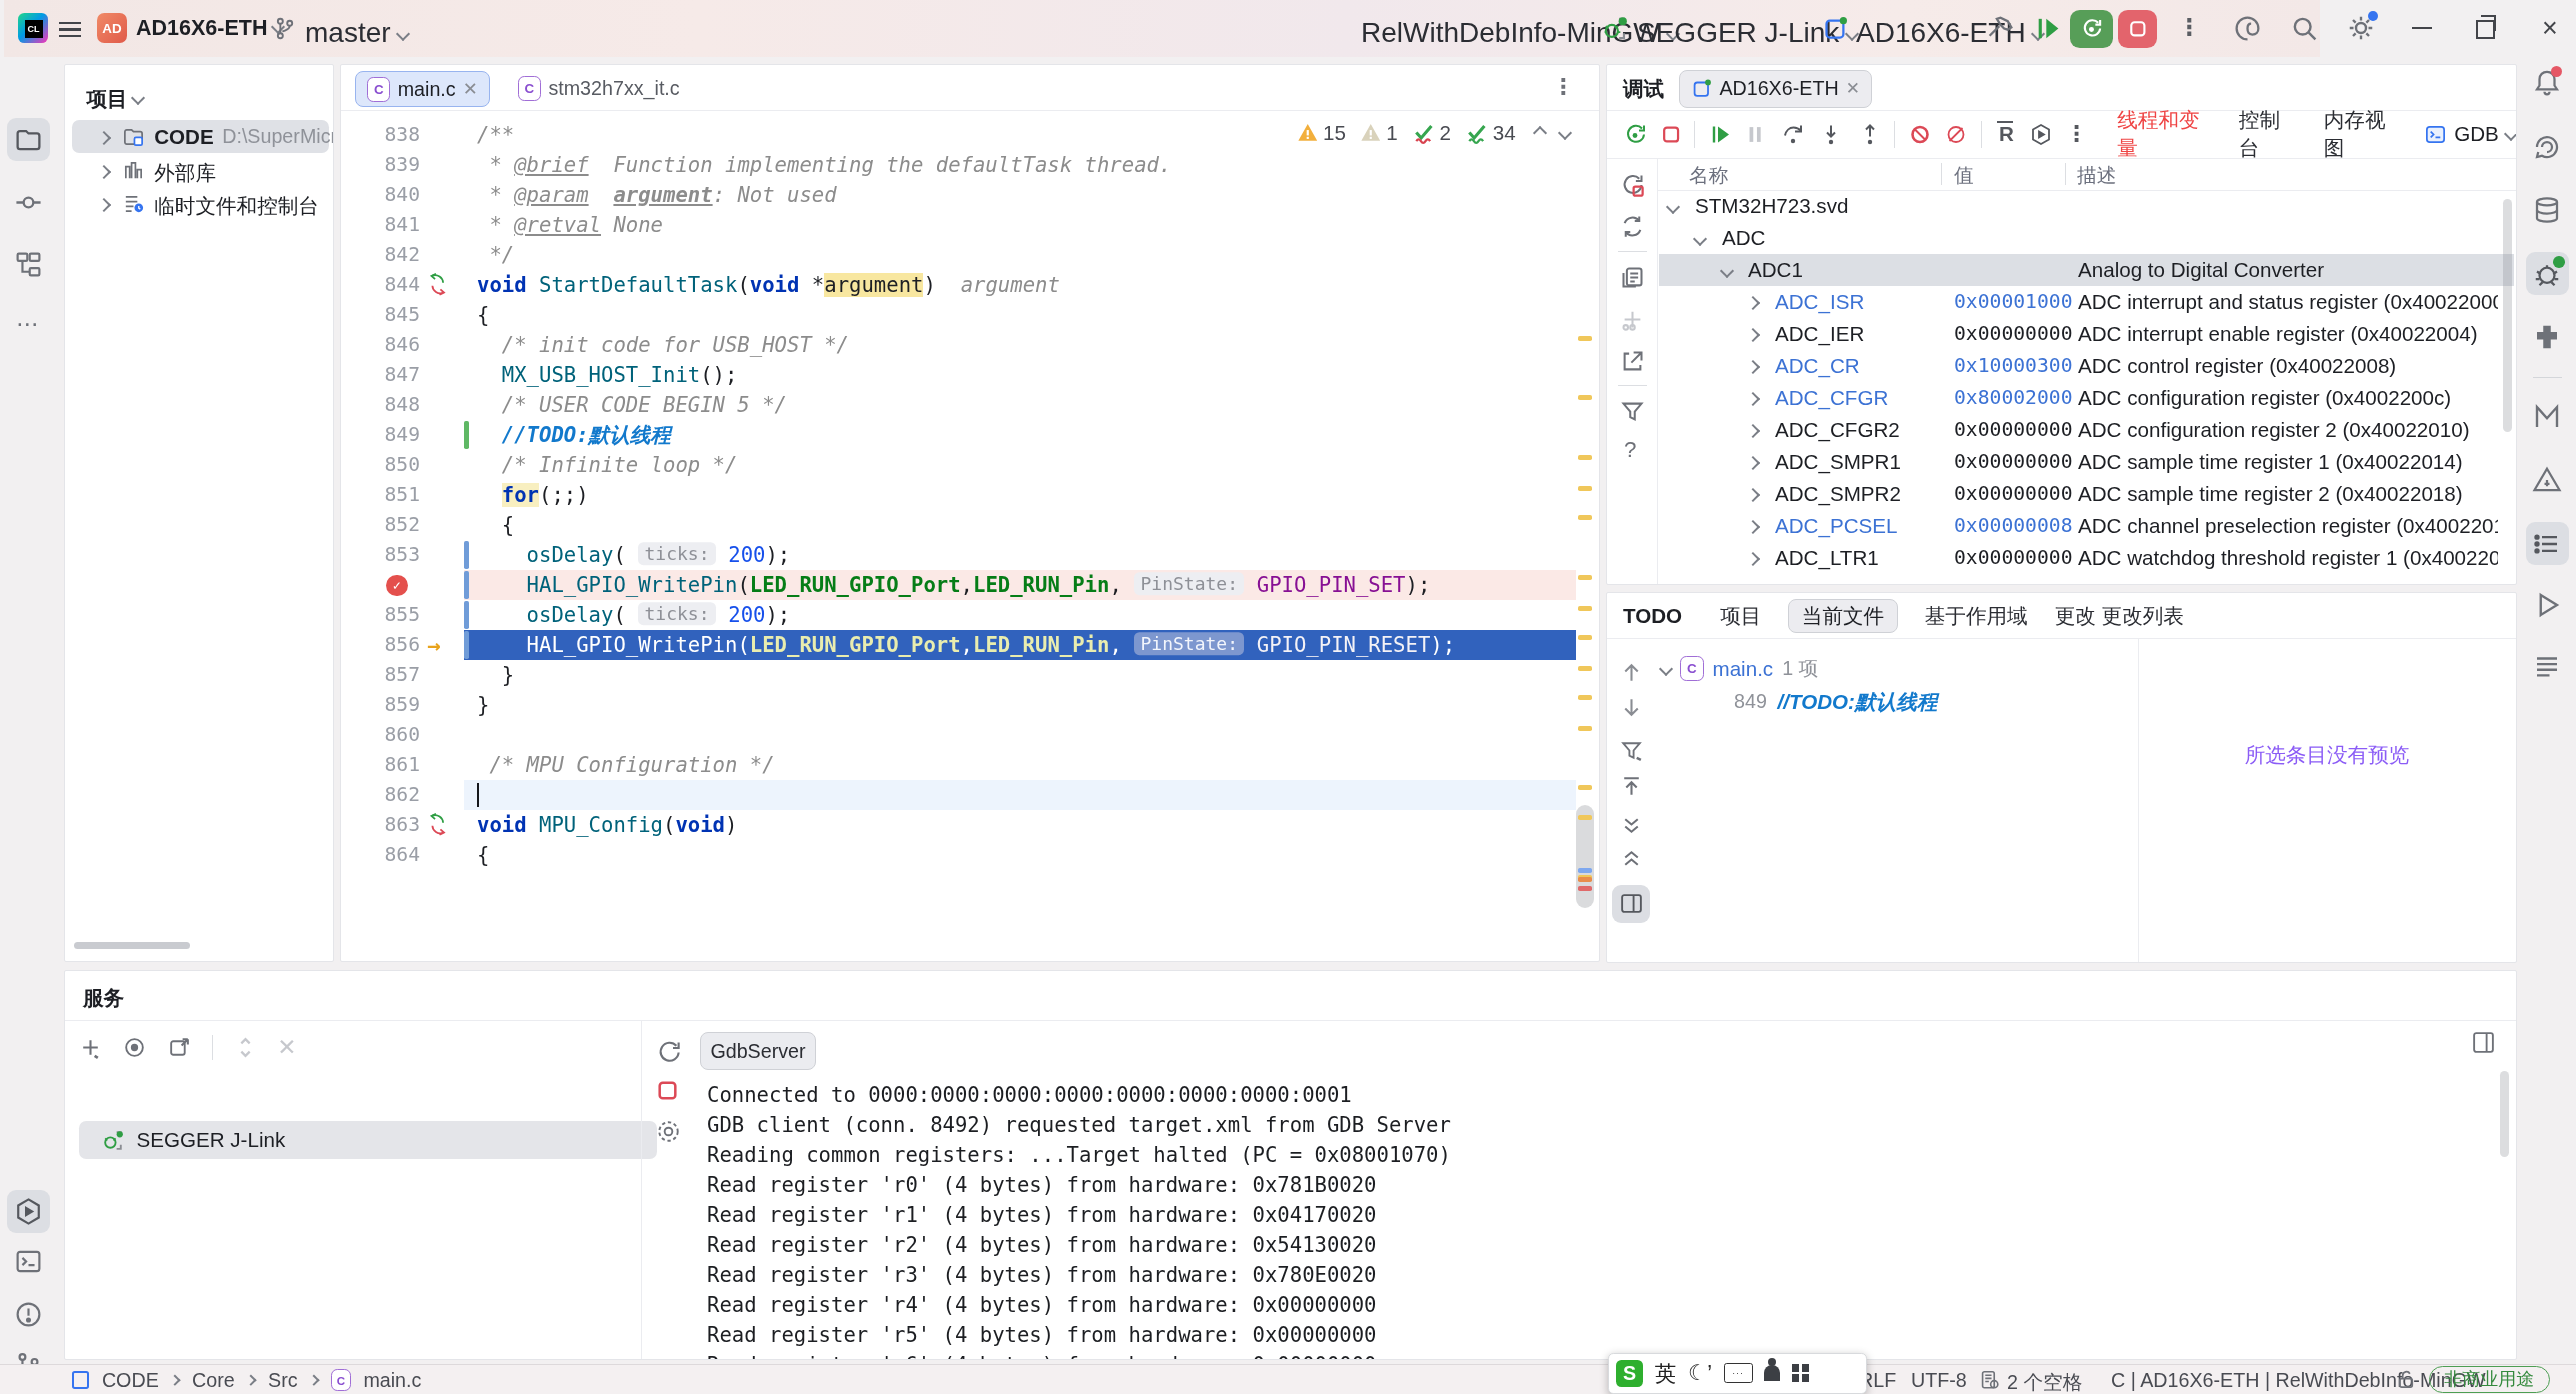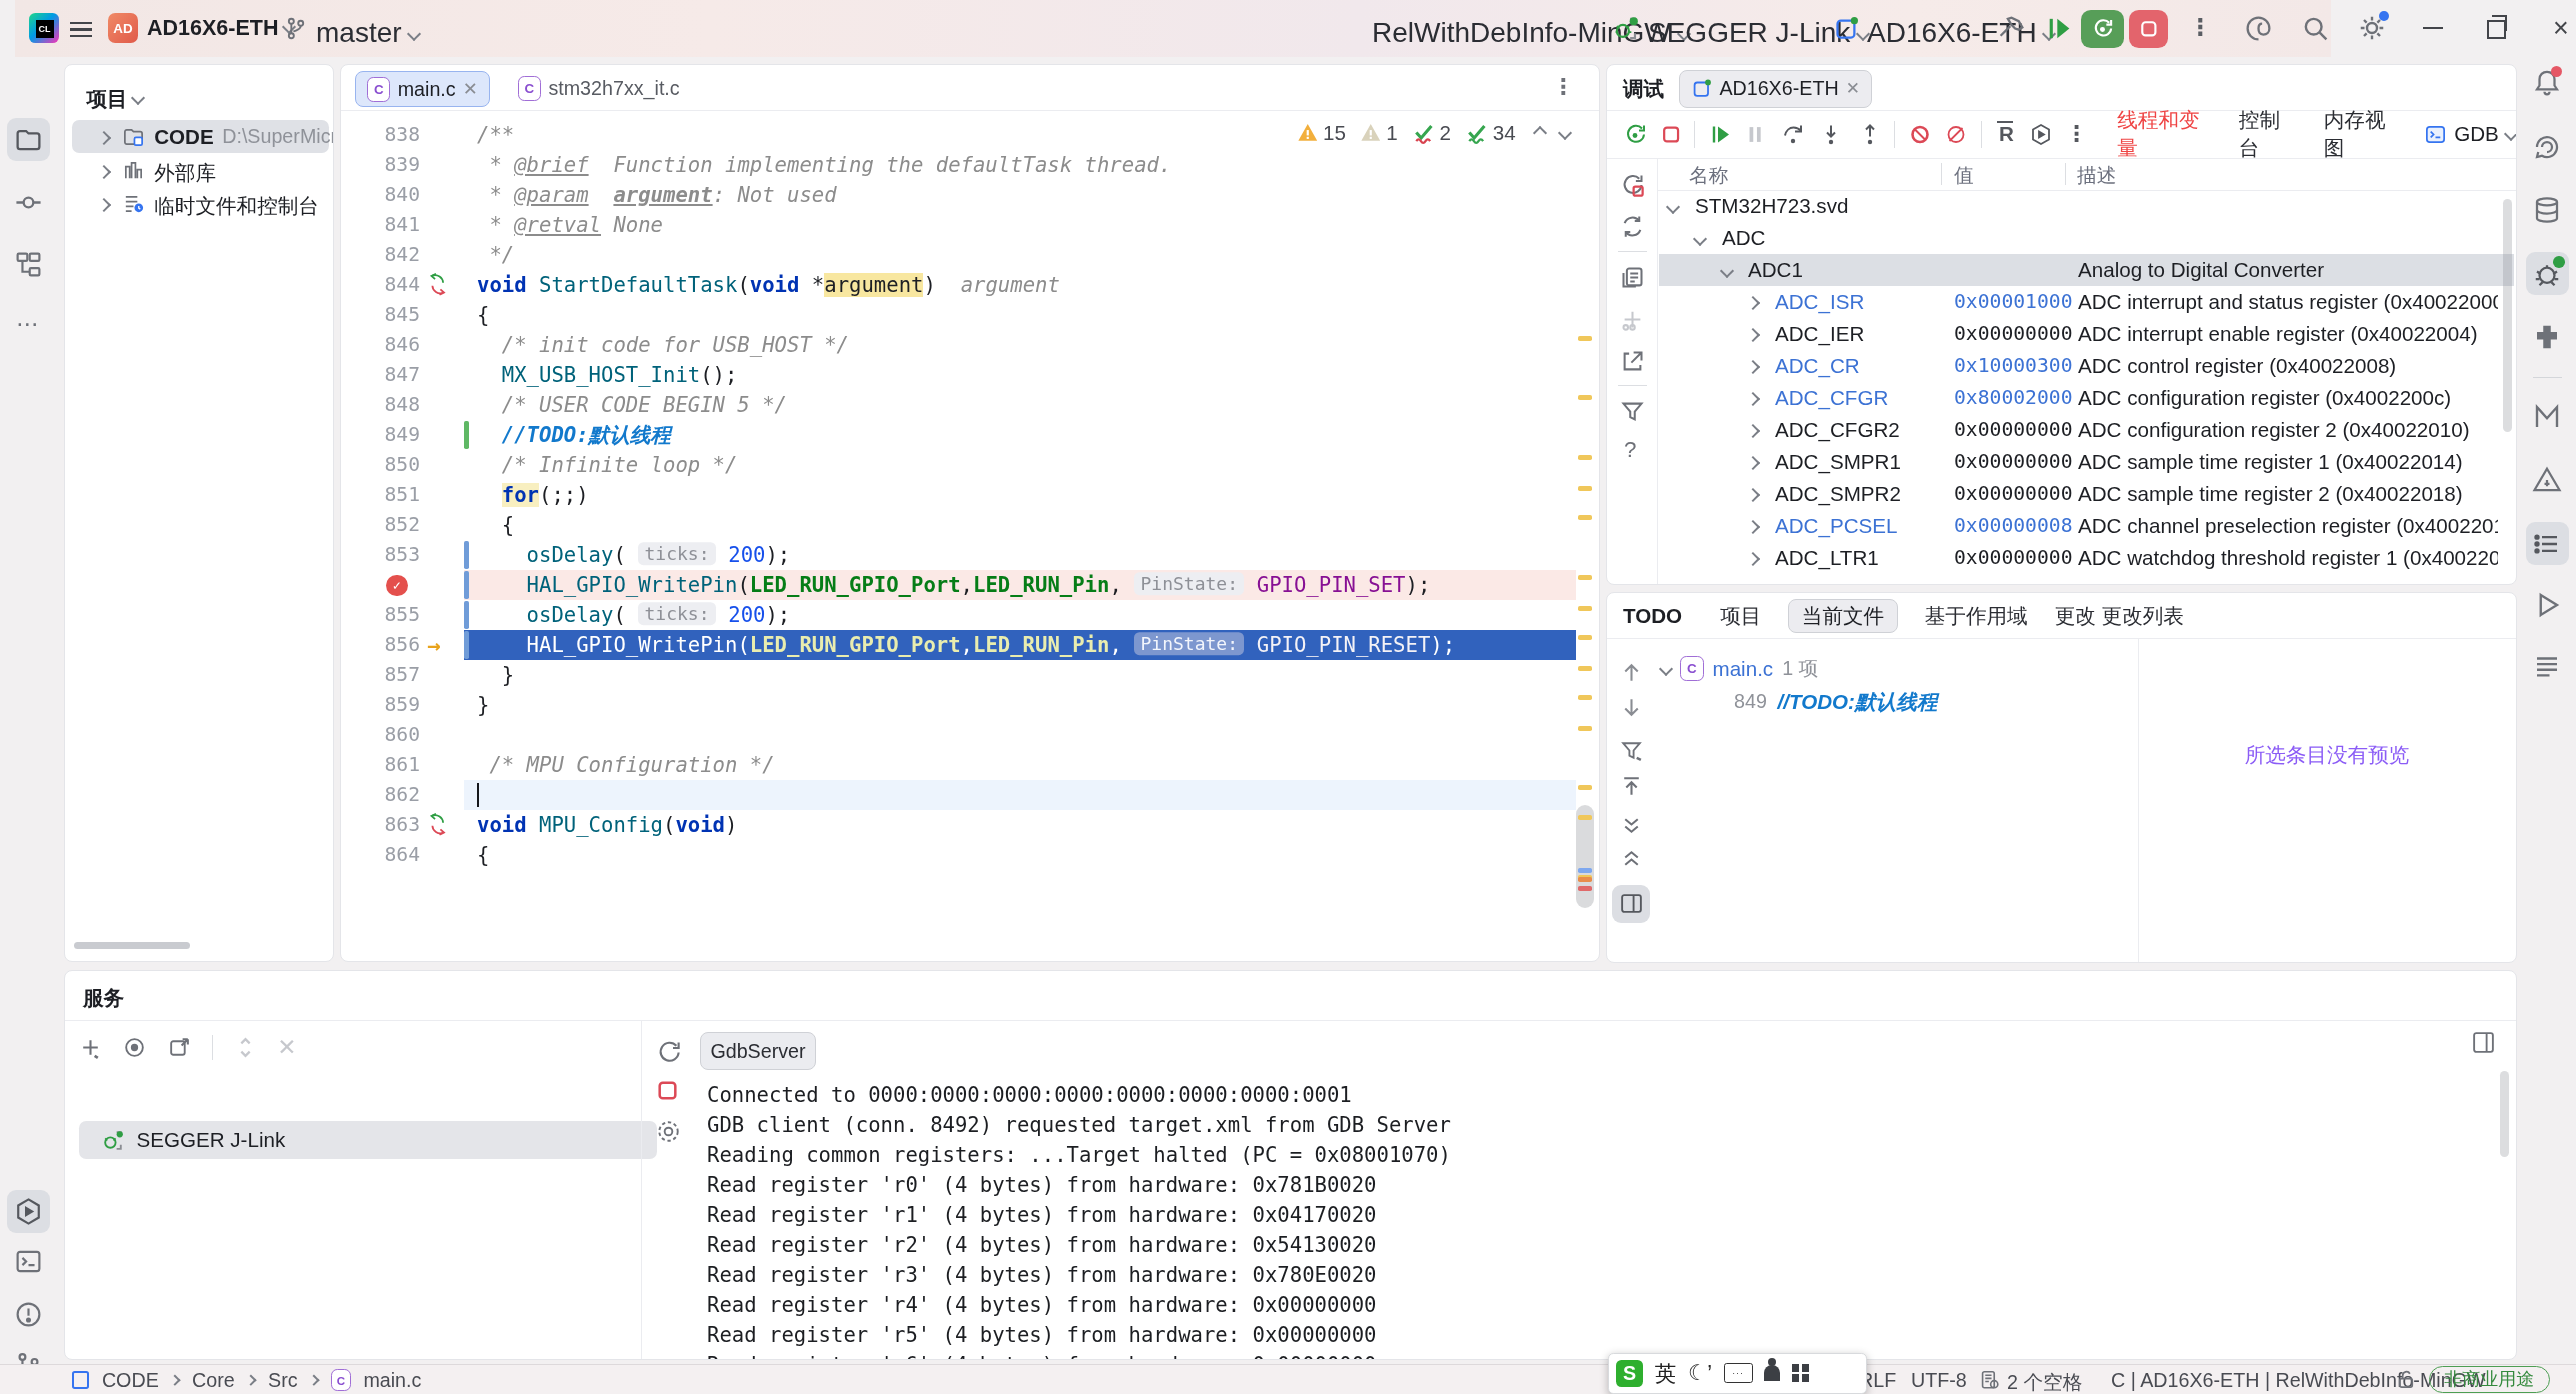--- a/index.html
+++ b/index.html
@@ -1,24 +1,24 @@
 <!DOCTYPE html>
 <html style="font-size:14.3px"><head>
 <meta charset="utf-8">
 <style>
   html,body{margin:0;padding:0}
   #app{position:relative;width:2576px;height:1394px;background:#f2f0f1;font-family:"Liberation Sans","DejaVu Sans",sans-serif;color:#1d1f24;overflow:hidden}
   .abs{position:absolute}
-  .island{position:absolute;background:#fff;border:0.9px solid #e4e5e9;border-radius:8px;overflow:hidden}
+  .island{position:absolute;background:#fff;border:0.9px solid #e4e5e9;border-radius:2px;overflow:hidden}
   .muted{color:#6c707e}
   .chv{display:inline-block;width:8px;height:8px;border-right:2.1px solid #7a7e86;border-bottom:2.1px solid #7a7e86;transform:rotate(45deg);vertical-align:2.7px}
   .chv-r{transform:rotate(-45deg)}
   .activebox{background:#dcdee3;border-radius:9px}
   
-  #titlebar{position:absolute;left:15px;top:0;width:2316px;height:57px;background:linear-gradient(90deg,#f2e7e5 0%,#f6eae8 30%,#f1e8ec 58%,#f6ebe9 82%,#f3e8e7 100%);display:flex;align-items:center}
+  #titlebar{position:absolute;left:4px;top:0;width:2316px;height:57px;background:linear-gradient(90deg,#f2e7e5 0%,#f6eae8 30%,#f1e8ec 58%,#f6ebe9 82%,#f3e8e7 100%);display:flex;align-items:center}
   .tb-text{font-size:28px;color:#2b2d33}
   .tb-bold{font-weight:bold;font-size:21.5px;color:#1d1f24}
   
   #code-area{position:absolute;left:0;top:55px;right:0;bottom:0;font-family:"DejaVu Sans Mono","Liberation Mono",monospace;font-size:20.6px}
   .code-row{position:relative;height:30px;line-height:30px;white-space:pre;overflow:hidden}
   .code-row::before{content:"";position:absolute;left:123px;right:23px;top:0;bottom:0;background:transparent}
   .row-bp::before{background:#fbe9e6}
   .row-exec::before{background:#3162bd}
   .row-caret::before{background:#edf4fd}
   .ln{position:absolute;left:0;width:79px;text-align:right;color:#9a9ea6;font-size:19.7px}

